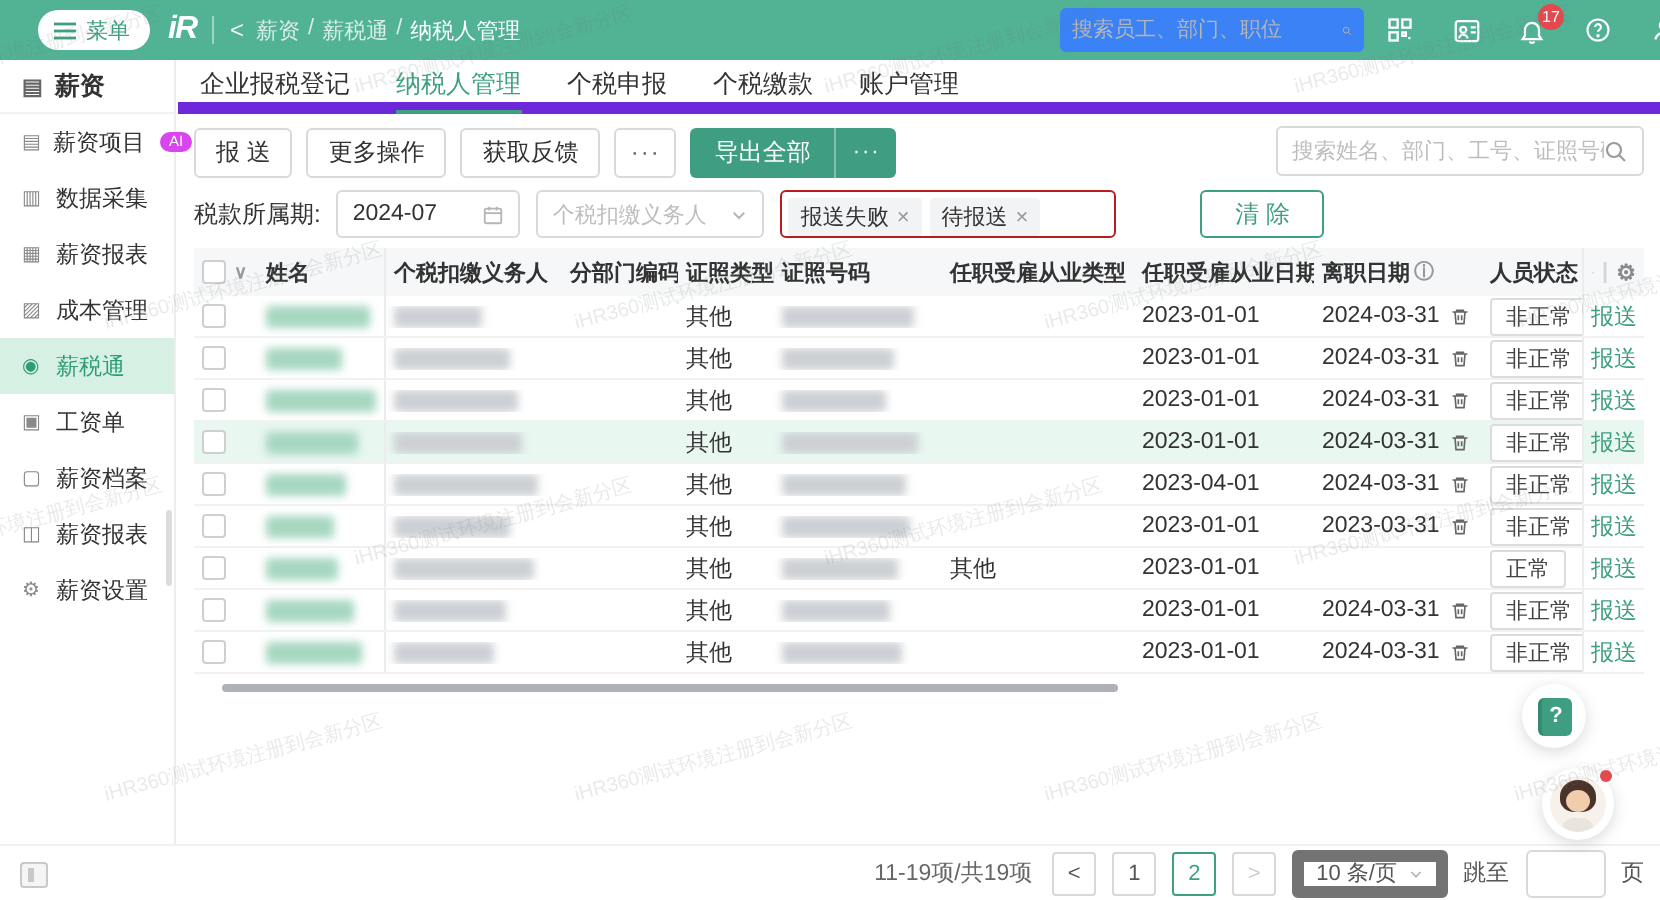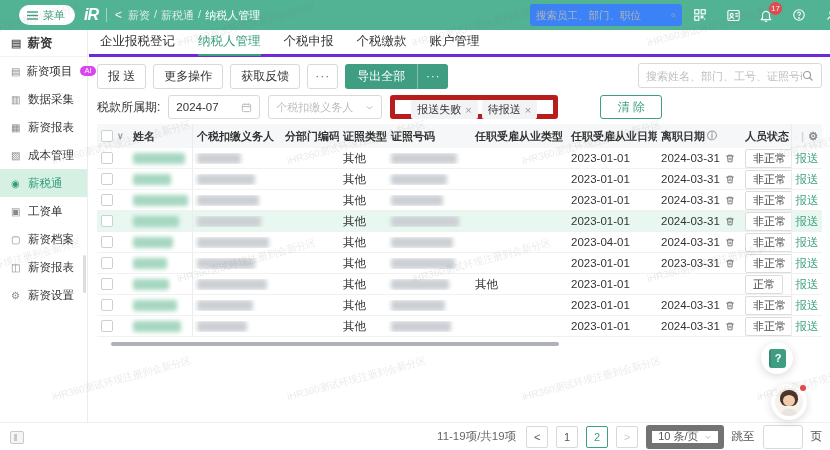--- a/index.html
+++ b/index.html
@@ -31,42 +31,42 @@
   .sb-header .ic { color:#666; font-size:11px; }
   .sb-item { position:relative; display:flex; align-items:center; gap:6px; height:28px; padding-left:11px; font-size:11.5px; color:#333; cursor:pointer; white-space:nowrap; }
   .sb-item .ic { color:#8a8a8a; font-size:10px; width:11px; }
   .sb-item.active { background:#d6f0e4; color:#2f9c78; }
   .sb-item.active .ic { color:#2f9c78; }
   .ai-badge { margin-left:2px; background:#d946ef; color:#fff; font-size:7.5px; padding:1px 4px; border-radius:6px; line-height:1; }
   .sb-thumb { position:absolute; right:1px; top:225px; width:3px; height:38px; background:#dcdcdc; border-radius:2px; }
 
   
   .main { position:absolute; top:30px; left:89px; right:0; bottom:0; background:#fff; }
-  .tabs { height:27px; display:flex; align-items:center; gap:23px; padding-left:11px; border-bottom:3px solid #6d28d9; }
+  .tabs { height:27px; display:flex; gap:23px; padding-left:11px; border-bottom:6px solid #6d28d9; }
   .tab { height:27px; display:flex; align-items:center; font-size:12.5px; color:#333; cursor:pointer; border-bottom:2px solid transparent; }
   .tab.active { color:#3fa080; border-bottom-color:#3fa080; }
 
   .toolbar { margin:6px 8px 0 8px; height:26px; display:flex; align-items:center; position:relative; }
   .btn { height:25px; padding:0 10px; border:1px solid #d9d9d9; border-radius:3px; background:#fff; font-size:12px; color:#333; display:flex; align-items:center; margin-right:7px; cursor:pointer; font-family:inherit; }
   .btn.ellipsis { padding:0 7px; color:#666; letter-spacing:1px; }
   .btn-green { height:25px; background:#3f9e82; border-radius:3px; color:#fff; display:flex; align-items:center; cursor:pointer; overflow:hidden; }
   .btn-green .lbl { padding:0 12px; font-size:12px; }
   .btn-green .sep { width:1px; height:25px; background:rgba(255,255,255,.35); }
   .btn-green .dots { padding:0 8px; font-size:11px; letter-spacing:1px; }
   .tb2-search { position:absolute; right:0; top:0; width:184px; height:25px; border:1px solid #d9d9d9; border-radius:3px; display:flex; align-items:center; padding:0 7px; background:#fff; }
   .tb2-search input { border:0; outline:0; flex:1; font-size:11px; color:#333; font-family:inherit; }
   .tb2-search input::placeholder { color:#bdbdbd; }
 
   .filters { margin:6px 8px 0 8px; height:24px; display:flex; align-items:center; gap:8px; }
   .f-label { font-size:12px; color:#333; }
   .f-date { width:92px; height:24px; border:1px solid #d9d9d9; border-radius:3px; display:flex; align-items:center; padding:0 7px; gap:6px; cursor:pointer; }
   .f-date .val { flex:1; font-size:11.5px; color:#333; }
   .f-select { width:114px; height:24px; border:1px solid #d9d9d9; border-radius:3px; display:flex; align-items:center; padding:0 7px; cursor:pointer; }
   .f-select .ph { flex:1; font-size:11px; color:#bdbdbd; }
-  .f-tags { min-width:168px; height:24px; border:5px solid #b91c1c; border-radius:3px; display:flex; align-items:flex-start; padding:0 16px; gap:4px; }
+  .f-tags { min-width:168px; height:24px; border:1px solid #b91c1c; border-radius:3px; display:flex; align-items:flex-end; padding:0 3px; gap:4px; }
   .f-tag { background:#f2f3f5; border-radius:2px; padding:2px 6px; font-size:11px; color:#333; display:flex; align-items:center; gap:4px; }
   .f-tag .x { color:#999; cursor:pointer; font-size:11px; }
   .btn-clear { margin-left:34px; width:62px; height:24px; border:1px solid #3fa080; border-radius:3px; color:#3fa080; background:#fff; font-size:12px; display:flex; align-items:center; justify-content:center; cursor:pointer; font-family:inherit; }
 
   
   .table { margin:5px 8px 0 8px; }
   .tr { display:grid; grid-template-columns:32px 64px 88px 58px 48px 84px 96px 90px 84px 50px minmax(0,1fr); align-items:center; }
   .thead { background:#f6f7f8; height:24px; font-size:11px; font-weight:bold; color:#333; }
   .th, .td { padding:0 4px; overflow:hidden; white-space:nowrap; display:flex; align-items:center; }
   .tbody .tr { height:21px; border-bottom:1px solid #f1f1f1; font-size:11.5px; color:#333; }

